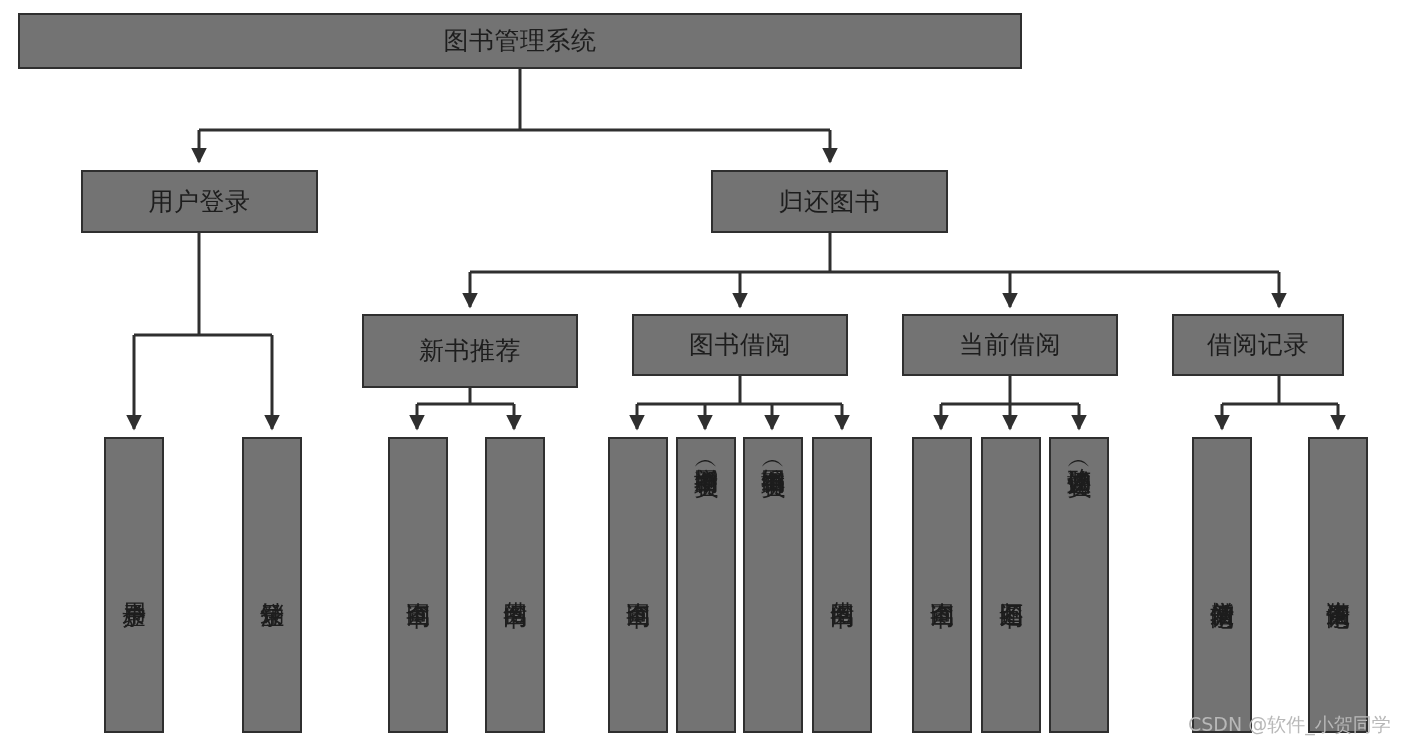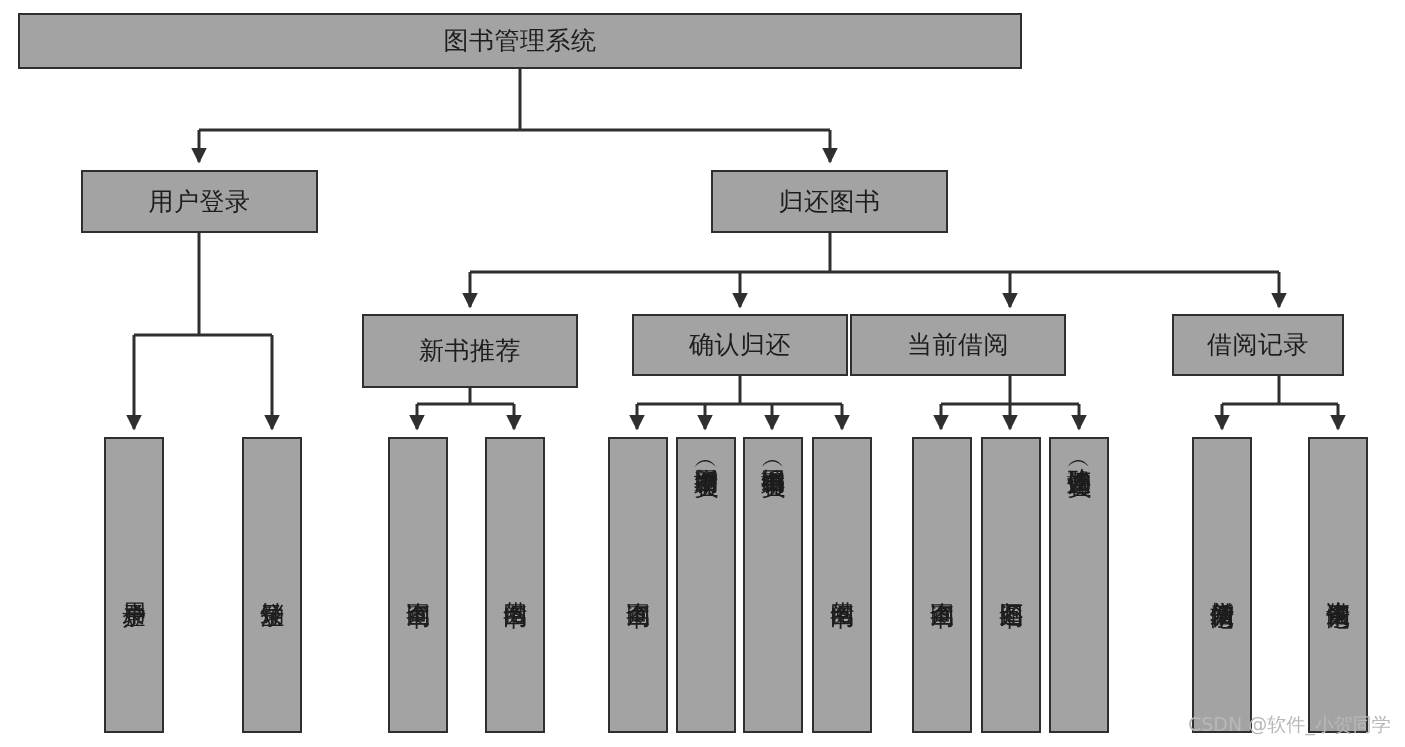--- a/index.html
+++ b/index.html
@@ -22,21 +22,21 @@
     position: absolute;
     left: 0;
     top: 0;
     width: 1405px;
     height: 747px;
     pointer-events: none;
   }
   .node {
     position: absolute;
     box-sizing: border-box;
-    background: #a3a3a3;
+    background: #737373;
     border: 2.5px solid #2f2f2f;
     display: flex;
     align-items: center;
     justify-content: center;
     color: #1d1d1d;
   }
   .node-label {
     display: block;
     text-align: center;
     line-height: 1.12;
@@ -143,23 +143,23 @@
     <span class="node-label">用户登录</span>
   </div>
   <div class="node horiz" style="left:711px; top:170px; width:237px; height:63px;">
     <span class="node-label">归还图书</span>
   </div>
 
   <div class="node horiz" style="left:362px; top:314px; width:216px; height:74px;">
     <span class="node-label">新书推荐</span>
   </div>
   <div class="node horiz" style="left:632px; top:314px; width:216px; height:62px;">
-    <span class="node-label">确认归还</span>
-  </div>
-  <div class="node horiz" style="left:850px; top:314px; width:216px; height:62px;">
+    <span class="node-label">图书借阅</span>
+  </div>
+  <div class="node horiz" style="left:902px; top:314px; width:216px; height:62px;">
     <span class="node-label">当前借阅</span>
   </div>
   <div class="node horiz" style="left:1172px; top:314px; width:172px; height:62px;">
     <span class="node-label">借阅记录</span>
   </div>
 
   <div class="node vert short" style="left:104px; top:437px; width:60px; height:296px;">
     <span class="node-label">用户登录</span>
   </div>
   <div class="node vert short" style="left:242px; top:437px; width:60px; height:296px;">

